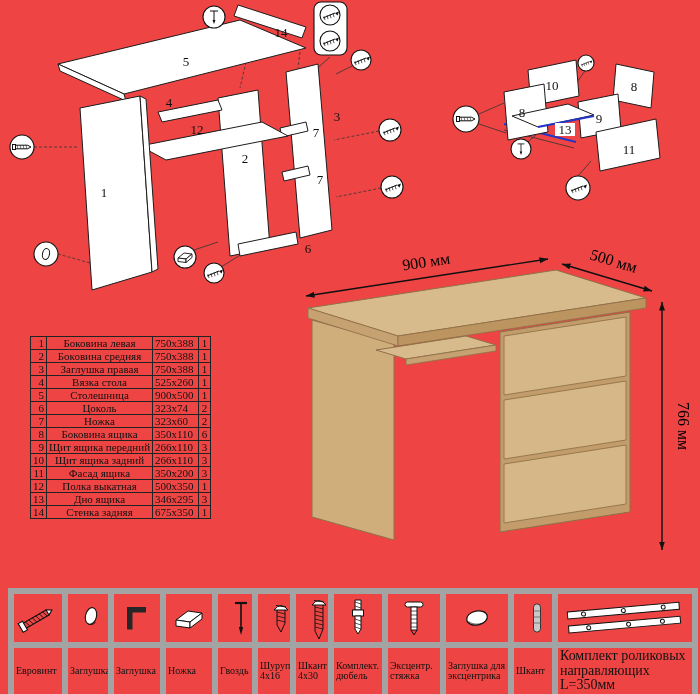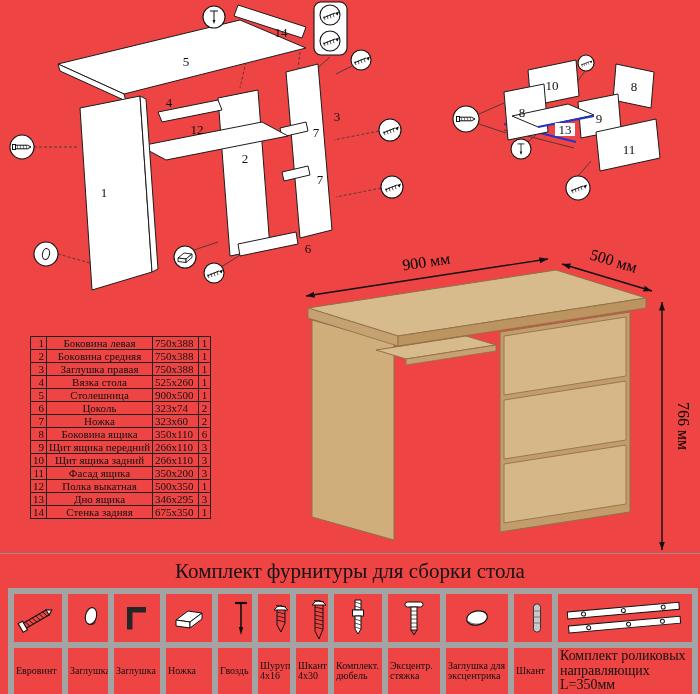--- a/index.html
+++ b/index.html
@@ -324,21 +324,20 @@
     <g>
       <line class="dim-line" x1="16" y1="46" x2="258" y2="9" marker-start="url(#dimarrow)" marker-end="url(#dimarrow)"></line>
       <text class="dim" x="137" y="17" text-anchor="middle" transform="rotate(-8.6 137 17)">900 мм</text>
       <line class="dim-line" x1="272" y1="14" x2="362" y2="41" marker-start="url(#dimarrow)" marker-end="url(#dimarrow)"></line>
       <text class="dim" x="322" y="16" text-anchor="middle" transform="rotate(17 322 16)">500 мм</text>
       <line class="dim-line" x1="372" y1="52" x2="372" y2="300" marker-start="url(#dimarrow)" marker-end="url(#dimarrow)"></line>
       <text class="dim" x="388" y="176" text-anchor="middle" transform="rotate(90 388 176)">766 мм</text>
     </g>
   </svg>
 
-  <div class="title-row">Комплект фурнитуры для сборки стола</div>
 
   <table id="hw-table">
     <colgroup>
       <col style="width:54px">
         <col style="width:46px">
         <col style="width:52px">
         <col style="width:52px">
       <col style="width:40px">
         <col style="width:38px">
         <col style="width:38px">

